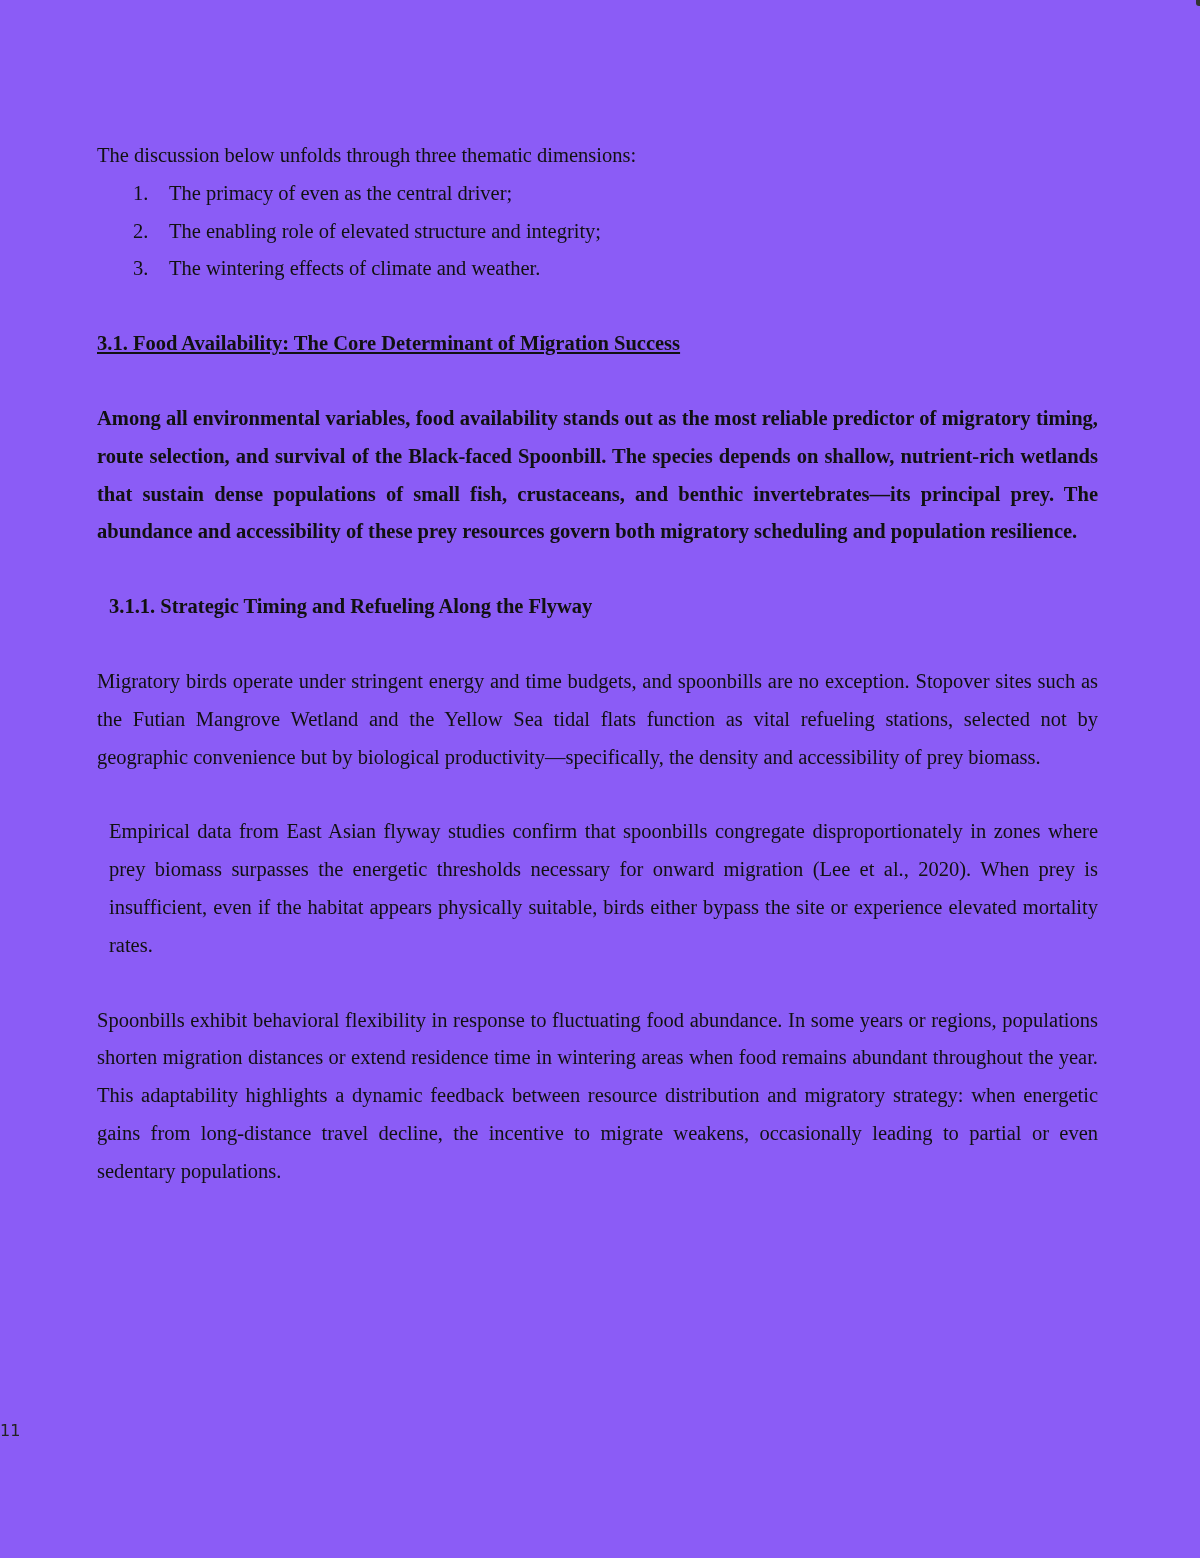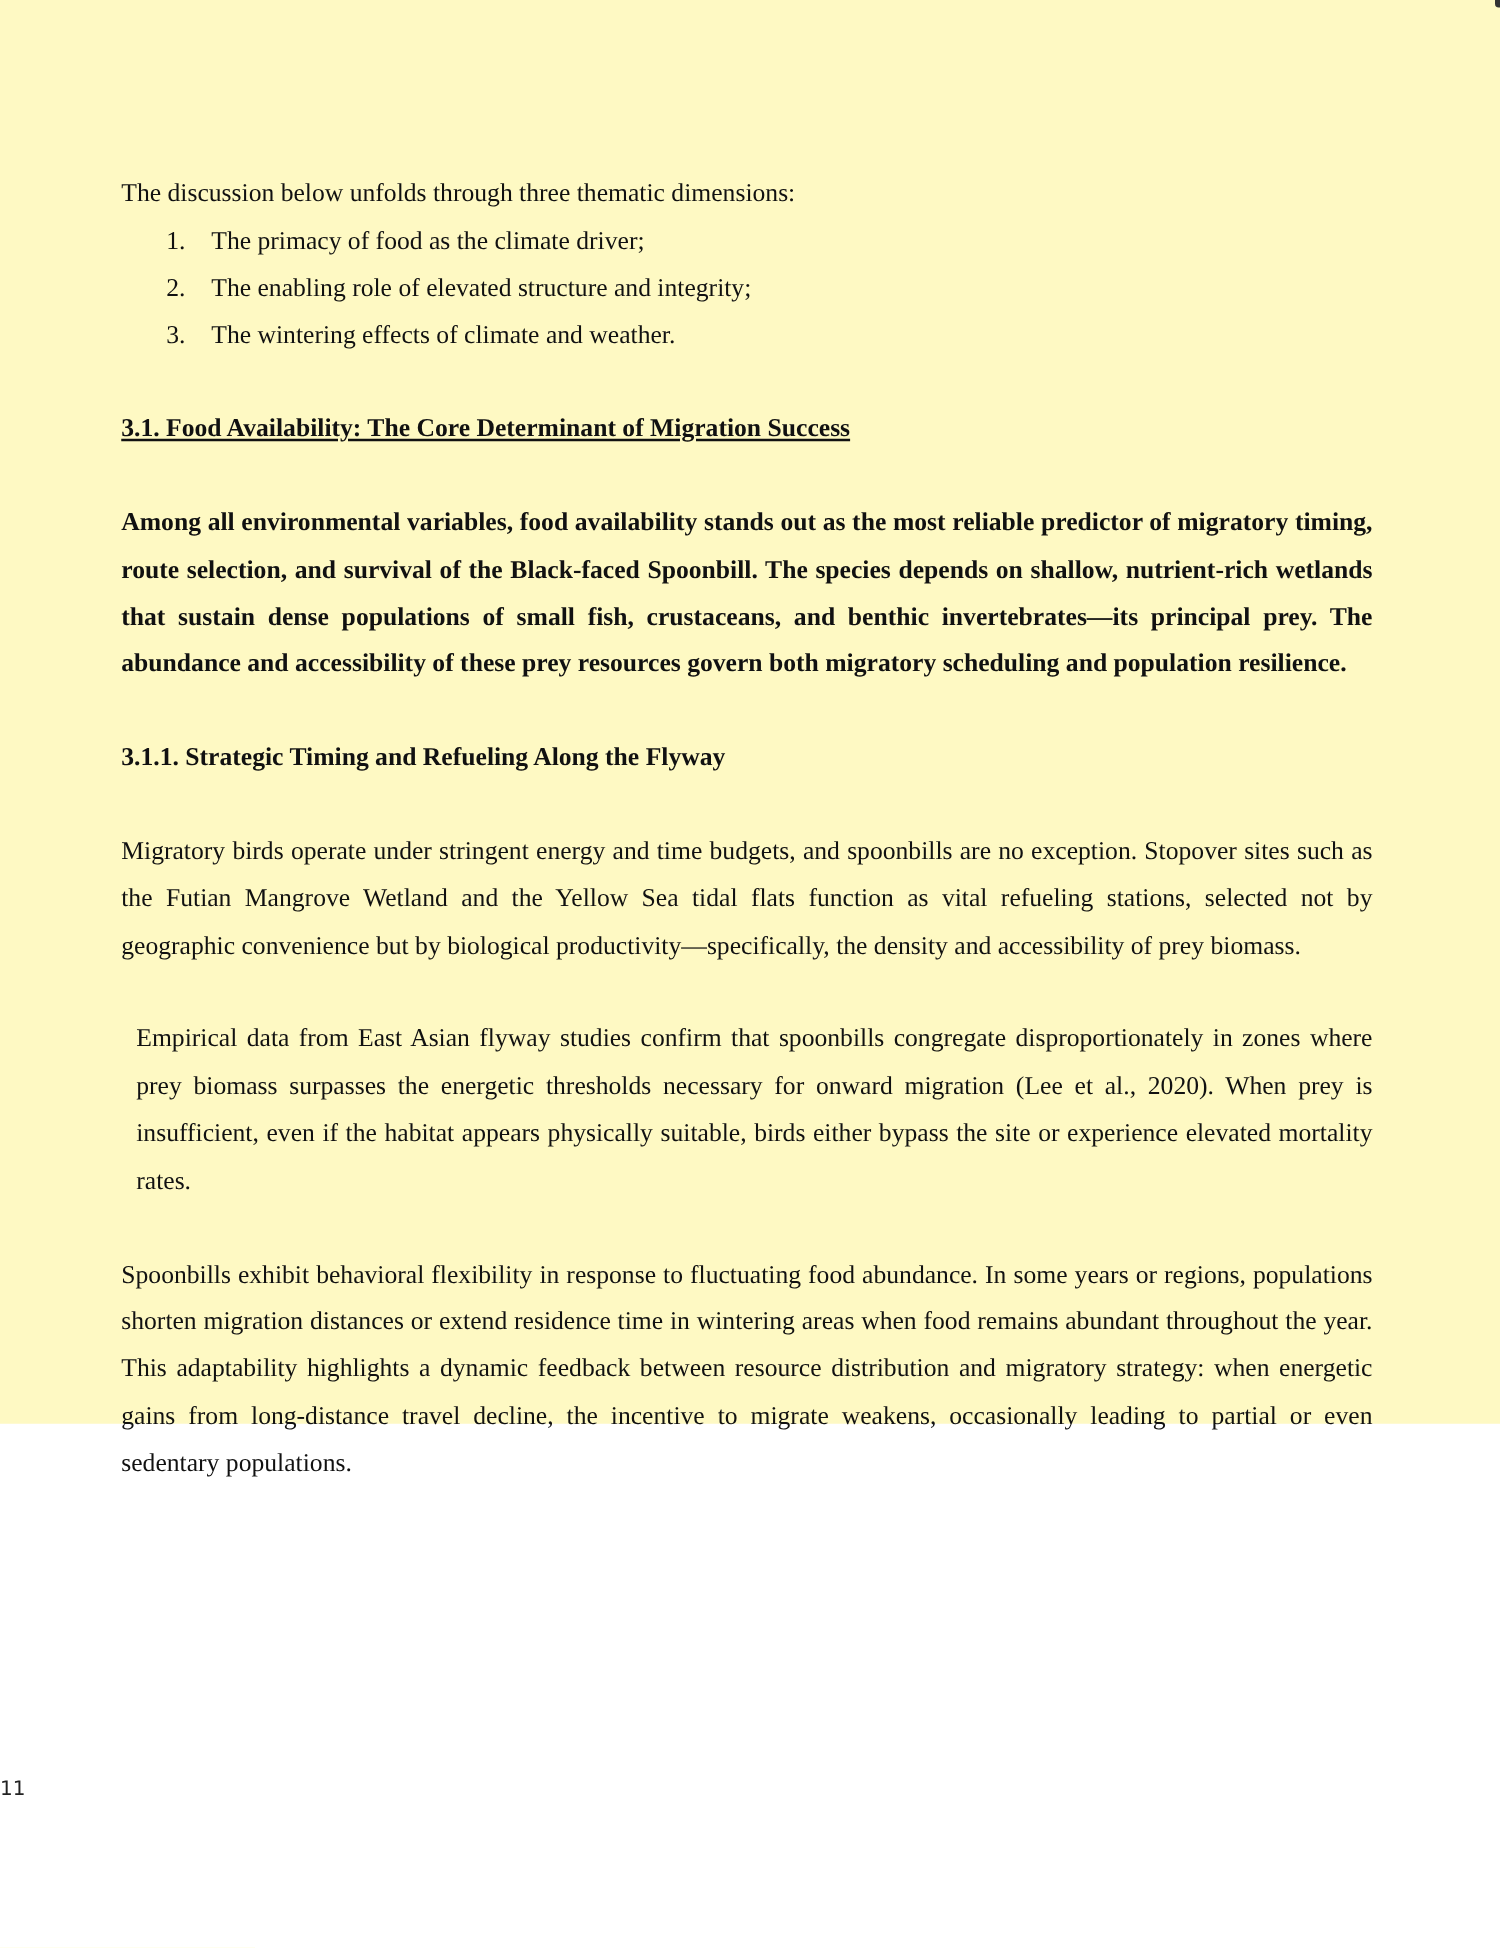--- a/index.html
+++ b/index.html
@@ -1,40 +1,40 @@
 <!DOCTYPE html>
 <html><head>
   <meta charset="utf-8">
   <style>
     html, body { margin: 0; padding: 0; background: #ffffff; }
     body { width: 1200px; height: 1558px; position: relative; overflow: hidden; }
     .page {
-      position: absolute; left: 0; top: 0; width: 1200px; height: 1139px;
-      background: #fef9c3; color: #111111;
+      position: absolute; left: 0; top: 0; width: 1200px; height: 1558px;
+      background: #8b5cf6; color: #111111;
       font-family: "Liberation Serif", "DejaVu Serif", serif;
     }
     .corner-mark {
       position: absolute; right: 0; top: 0; width: 4px; height: 6px;
       background: #333; border-bottom-left-radius: 3px;
     }
     .content {
       position: absolute; left: 97px; top: 137px; width: 1001px;
       font-size: 20.5px; line-height: 37.8px;
     }
     p { margin: 0; }
     .intro { margin-bottom: 0; }
     ol.dims { list-style: none; margin: 0; padding: 0; }
     ol.dims li { position: relative; padding-left: 72px; }
     ol.dims li .num { position: absolute; left: 36px; }
     h2, h3 {
       font-size: 20.5px; font-weight: bold; margin: 0; line-height: 37.8px;
     }
     .sec-3-1 { margin-top: 37px; text-decoration: underline; }
     .para-food { margin-top: 37px; text-align: justify; font-weight: bold; }
-    .sec-3-1-1 { margin-top: 37px; }
+    .sec-3-1-1 { margin-top: 37px; margin-left: 12px; }
     .para-timing { margin-top: 37px; text-align: justify; }
     .para-empirical { margin-top: 37px; text-align: justify; margin-left: 12px; }
     .sec-3-1-2 { margin-top: 37px; }
     .para-flex { margin-top: 37px; text-align: justify; }
     .page-number {
       position: absolute; left: 0; width: 1200px; top: 1421px;
       font-family: "DejaVu Sans", "Liberation Sans", sans-serif;
       font-size: 16px; color: #222;
     }
   </style>
@@ -43,21 +43,21 @@
 
 <div class="page">
   <div class="corner-mark"></div>
 
   <div class="content">
     <p class="intro">The discussion below unfolds through three thematic dimensions:</p>
 
     <ol class="dims">
       <li>
         <span class="num">1.</span>
-        <span>The primacy of food as the climate driver;</span>
+        <span>The primacy of even as the central driver;</span>
       </li>
       <li>
         <span class="num">2.</span>
         <span>The enabling role of elevated structure and integrity;</span>
       </li>
       <li>
         <span class="num">3.</span>
         <span>The wintering effects of climate and weather.</span>
       </li>
     </ol>

